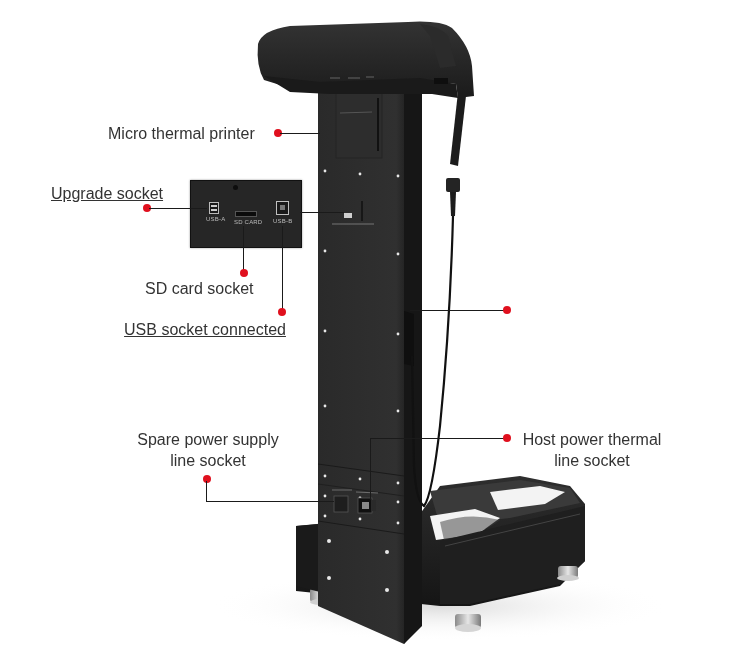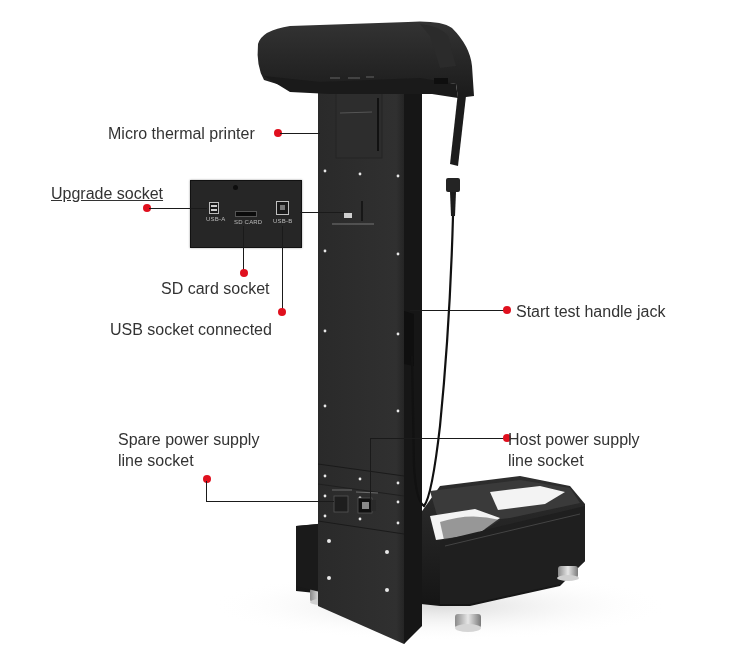--- a/index.html
+++ b/index.html
@@ -1,21 +1,21 @@
 <!DOCTYPE html>
 <html><head>
 <meta charset="utf-8">
 <style>
   html, body { margin:0; padding:0; background:#ffffff; }
   body { width:750px; height:657px; position:relative; overflow:hidden; font-family:"Liberation Sans", sans-serif; }
   .stage { position:absolute; left:0; top:6px; width:658px; height:657px; }
   svg.art { position:absolute; left:0; top:0; }
   .label { position:absolute; color:#333333; font-size:16px; line-height:21px; white-space:nowrap; font-family:"Liberation Sans", sans-serif; }
-  .label.right { text-align:left; }
-  .label.center { text-align:left; }
+  .label.right { text-align:center;text-decoration:underline; }
+  .label.center { text-align:center; }
   .dot { position:absolute; width:8px; height:8px; border-radius:50%; background:#e0101e; }
   .hline { position:absolute; height:1.4px; background:#1a1a1a; }
   .vline { position:absolute; width:1.4px; background:#1a1a1a; }
   .panel { position:absolute; left:190px; top:174px; width:110px; height:66px; background:#262626; border:1px solid #111; box-shadow:0 0 2px rgba(0,0,0,0.4); }
   .port-label { position:absolute; color:#bbbbbb; font-size:6px; font-family:"Liberation Sans", sans-serif; letter-spacing:0.2px; }
 </style>
 </head>
 <body>
 
 <div class="stage">
@@ -164,41 +164,40 @@
   <div class="hline" style="left:280px; top:127px; width:40px;"></div>
 
   <div class="label" style="left:51px; top:177px;text-decoration:underline;">Upgrade socket</div>
   <div class="dot" style="left:143px; top:198px;"></div>
   <div class="hline" style="left:149px; top:202px; width:58px;"></div>
 
   <div class="hline" style="left:300px; top:206px; width:44px;"></div>
 
   <div class="vline" style="left:243px; top:220px; height:45px;"></div>
   <div class="dot" style="left:240px; top:263px;"></div>
-  <div class="label" style="left:145px; top:272px;margin-left:16px;">SD card socket</div>
+  <div class="label" style="left:145px; top:272px;">SD card socket</div>
 
   <div class="vline" style="left:282px; top:220px; height:84px;"></div>
   <div class="dot" style="left:278px; top:302px;"></div>
   <div class="label right" style="left:110px; top:313px; width:190px;">
     <div>USB socket connected</div>
   </div>
 
   <div class="hline" style="left:410px; top:304px; width:95px;"></div>
   <div class="dot" style="left:503px; top:300px;"></div>
-  <div class="label" style="left:516px; top:295px;">Start test handle jack</div>
 
   <div class="label center" style="left:118px; top:423px; width:180px;">
     <div>Spare power supply</div>
     <div>line socket</div>
   </div>
   <div class="dot" style="left:203px; top:469px;"></div>
   <div class="vline" style="left:206px; top:475px; height:21px;"></div>
   <div class="hline" style="left:206px; top:495px; width:128px;"></div>
 
   <div class="vline" style="left:370px; top:432px; height:62px;"></div>
   <div class="hline" style="left:370px; top:432px; width:135px;"></div>
   <div class="dot" style="left:503px; top:428px;"></div>
   <div class="label center" style="left:508px; top:423px; width:168px;">
-    <div>Host power supply</div>
+    <div>Host power thermal</div>
     <div>line socket</div>
   </div>
 
 </div>
 
 </body></html>

